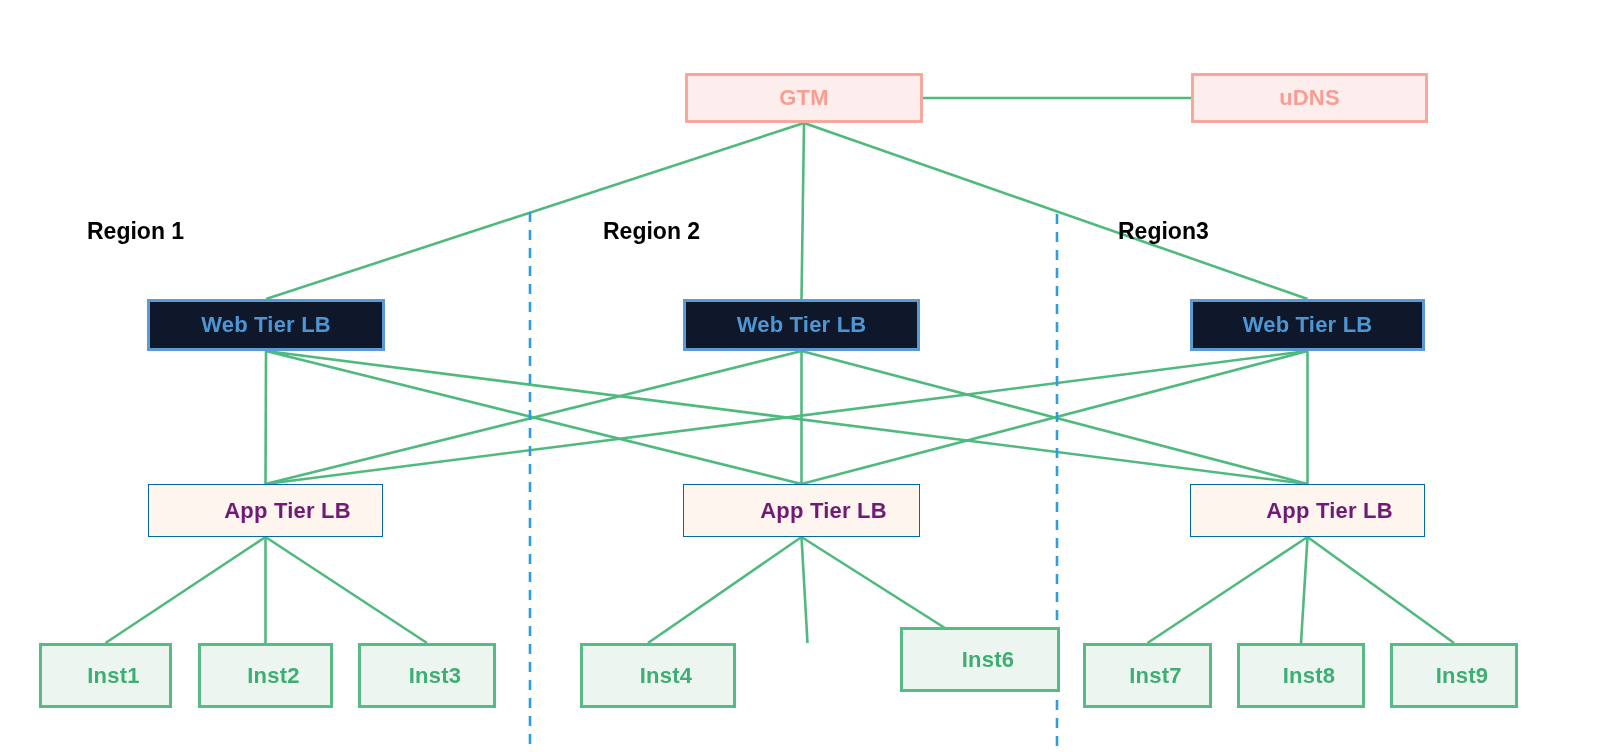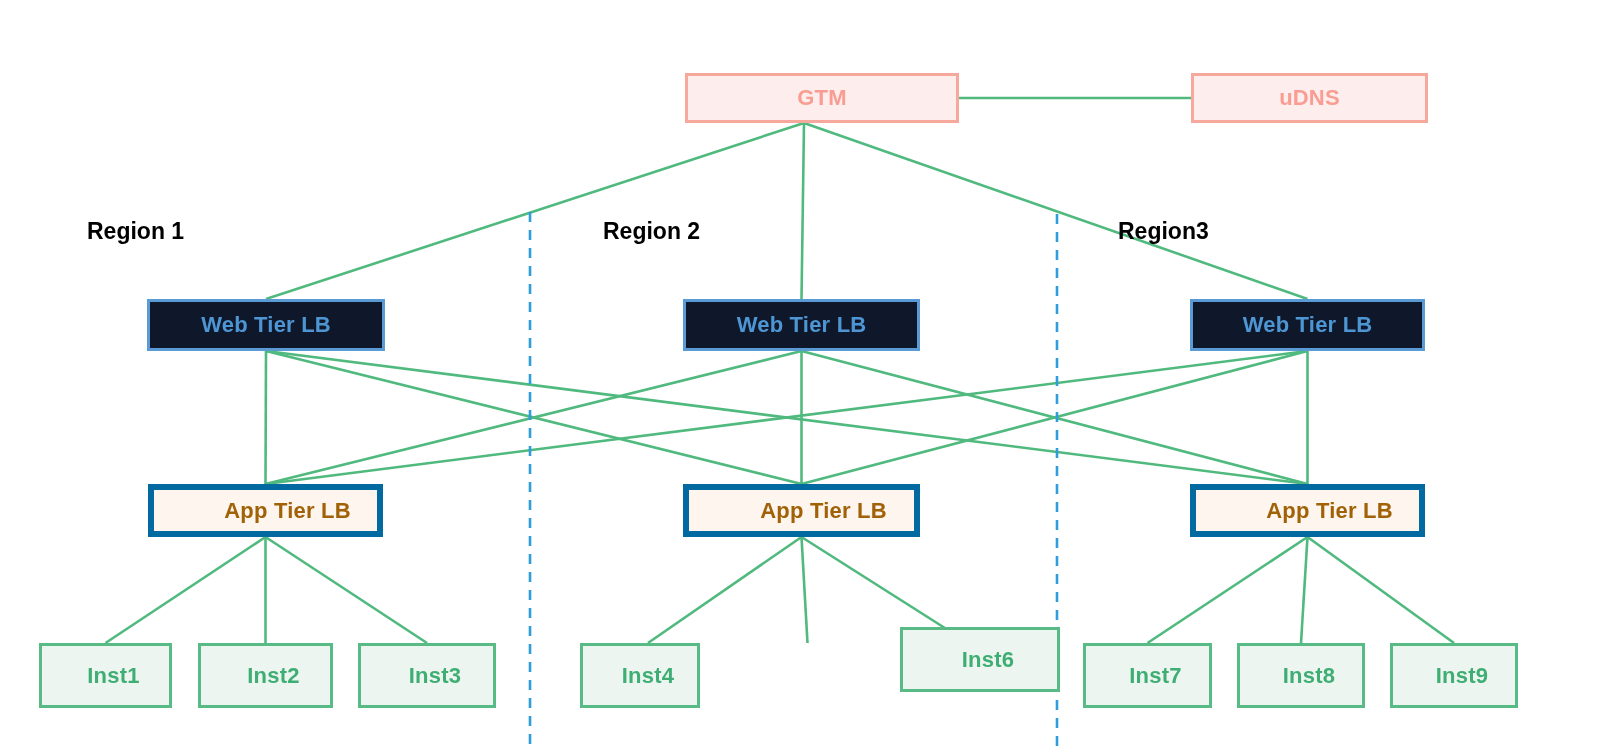--- a/index.html
+++ b/index.html
@@ -26,48 +26,48 @@
     display: flex;
     align-items: center;
     justify-content: center;
     font-weight: bold;
     font-size: 22px;
     letter-spacing: 0.2px;
     white-space: nowrap;
   }
   .node-pink   { background:#fdedec; border:3px solid #f6a89c; color:#f99d92; }
   .node-blue   { background:#0f172a; border:3px solid #5b9bd5; color:#4e96d3; }
-  .node-orange { background:#fdf5ee; border:6px solid #0369a1; color:#a16207;padding-left:44px; }
+  .node-orange { background:#fdf5ee; border:1px solid #0369a1; color:#701a75;padding-left:44px; }
   .node-green  { background:#ecf5ef; border:3px solid #58bb86; color:#3fae74;padding-left:16px; }
 
   .region-label {
     position: absolute;
     font-weight: bold;
     font-size: 23px;
     color: #000000;
     white-space: nowrap;
     text-align: right;
   }
 
   
-  #node-gtm  { left:685px;  top:73px;  width:274px; height:50px; }
+  #node-gtm  { left:685px;  top:73px;  width:238px; height:50px; }
   #node-udns { left:1191px; top:73px;  width:237px; height:50px; }
 
   #node-web1 { left:147px;  top:299px; width:238px; height:52px; }
   #node-web2 { left:683px;  top:299px; width:237px; height:52px; }
   #node-web3 { left:1190px; top:299px; width:235px; height:52px; }
 
   #node-app1 { left:148px;  top:484px; width:235px; height:53px; }
   #node-app2 { left:683px;  top:484px; width:237px; height:53px; }
   #node-app3 { left:1190px; top:484px; width:235px; height:53px; }
 
   #node-inst1 { left:39px;   top:643px; width:133px; height:65px; }
   #node-inst2 { left:198px;  top:643px; width:135px; height:65px; }
   #node-inst3 { left:358px;  top:643px; width:138px; height:65px; }
-  #node-inst4 { left:580px;  top:643px; width:120px; height:65px; }
+  #node-inst4 { left:580px;  top:643px; width:156px; height:65px; }
   #node-inst5 { left:740px;  top:643px; width:135px; height:65px; }
   #node-inst6 { left:900px;  top:627px; width:160px; height:65px; }
   #node-inst7 { left:1083px; top:643px; width:129px; height:65px; }
   #node-inst8 { left:1237px; top:643px; width:128px; height:65px; }
   #node-inst9 { left:1390px; top:643px; width:128px; height:65px; }
 
   #label-region1 { left:87px;   top:218px; }
   #label-region2 { left:603px;  top:218px; }
   #label-region3 { left:1118px; top:218px; }
 </style>

